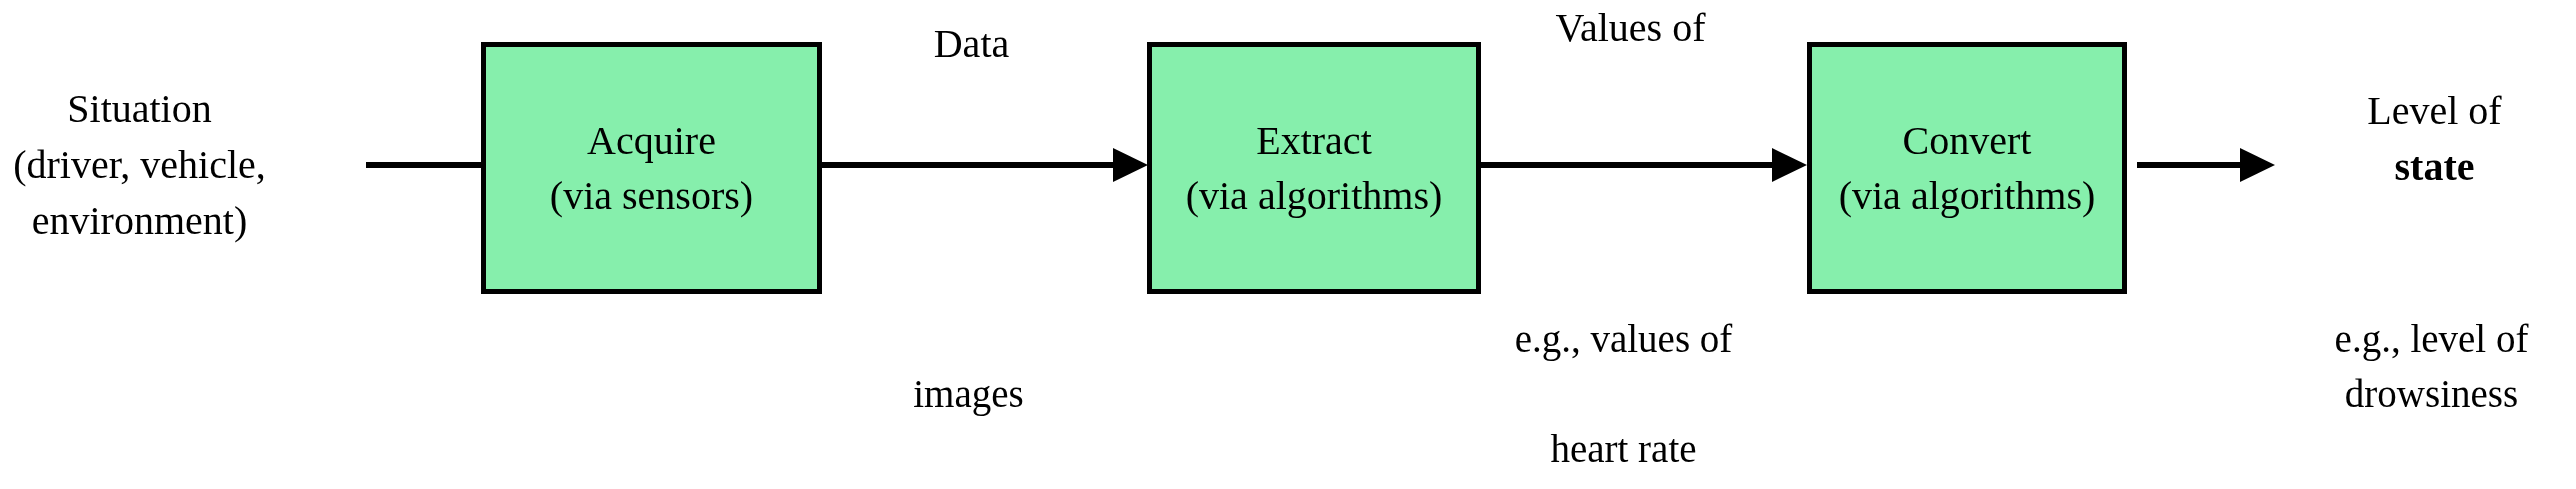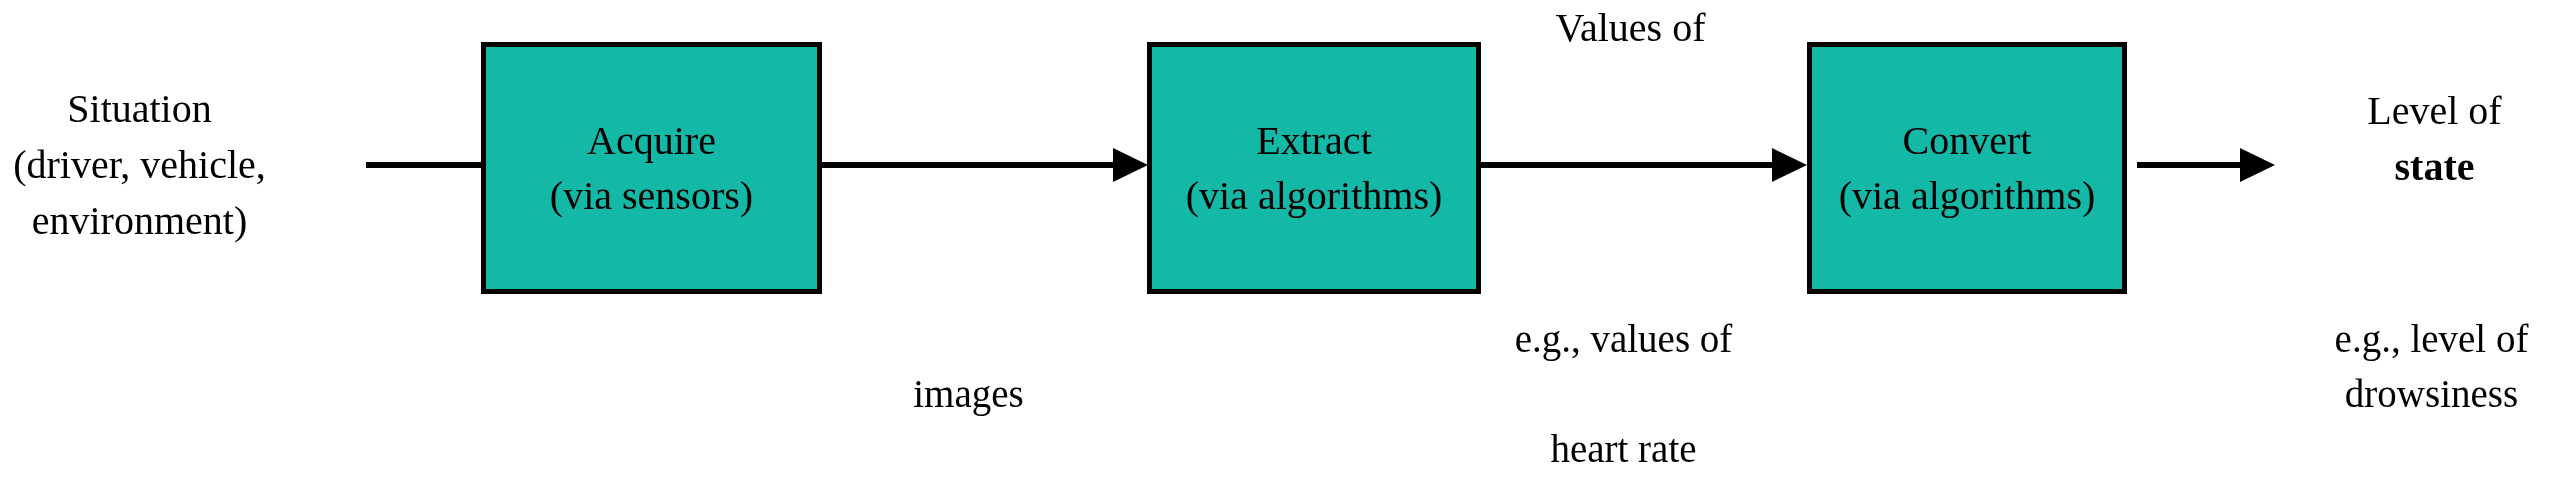--- a/index.html
+++ b/index.html
@@ -16,21 +16,21 @@
     font-family: "Liberation Serif", "DejaVu Serif", serif;
     color: #000000;
     overflow: hidden;
   }
 
   
   .proc-box {
     position: absolute;
     box-sizing: border-box;
     border: 5.8px solid #000000;
-    background: #14b8a6;
+    background: #86efac;
     display: flex;
     flex-direction: column;
     align-items: center;
     justify-content: center;
     text-align: center;
     z-index: 3;
   }
   .proc-box .line {
     display: block;
     font-size: 40px;
@@ -115,20 +115,23 @@
     <span>environment)</span>
   </div>
 
   <div class="conn-line" id="conn-in"></div>
 
   <div class="proc-box" id="box-acquire">
     <span class="line">Acquire</span>
     <span class="line"><span>(via </span><b>sensors</b><span>)</span></span>
   </div>
 
+  <div class="label" id="label-data">
+    <span>Data</span>
+  </div>
   <div class="conn-line" id="conn-1-line"></div>
   <div class="arrow-head" id="conn-1-head"></div>
   <div class="caption" id="caption-data">
     <br>
     <span>images</span>
   </div>
 
   <div class="proc-box" id="box-extract">
     <span class="line">Extract</span>
     <span class="line"><span>(via </span><span>algorithms</span><span>)</span></span>

